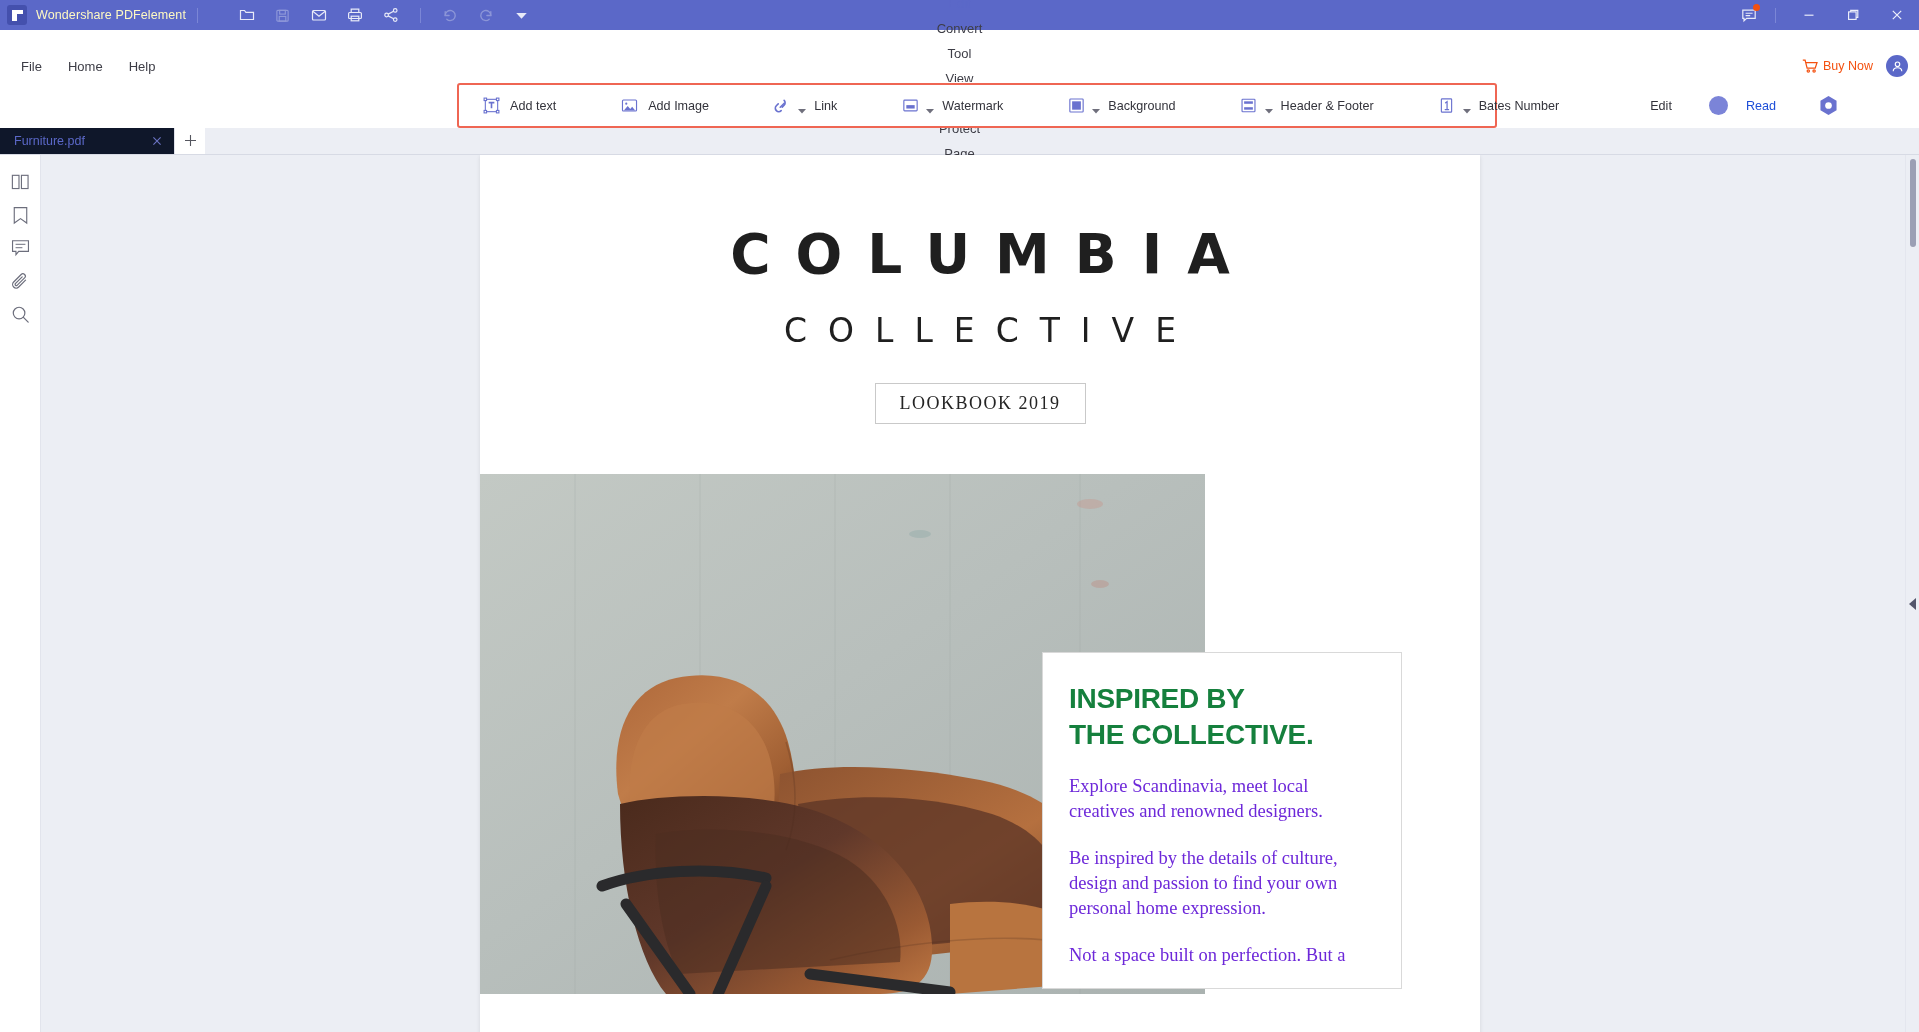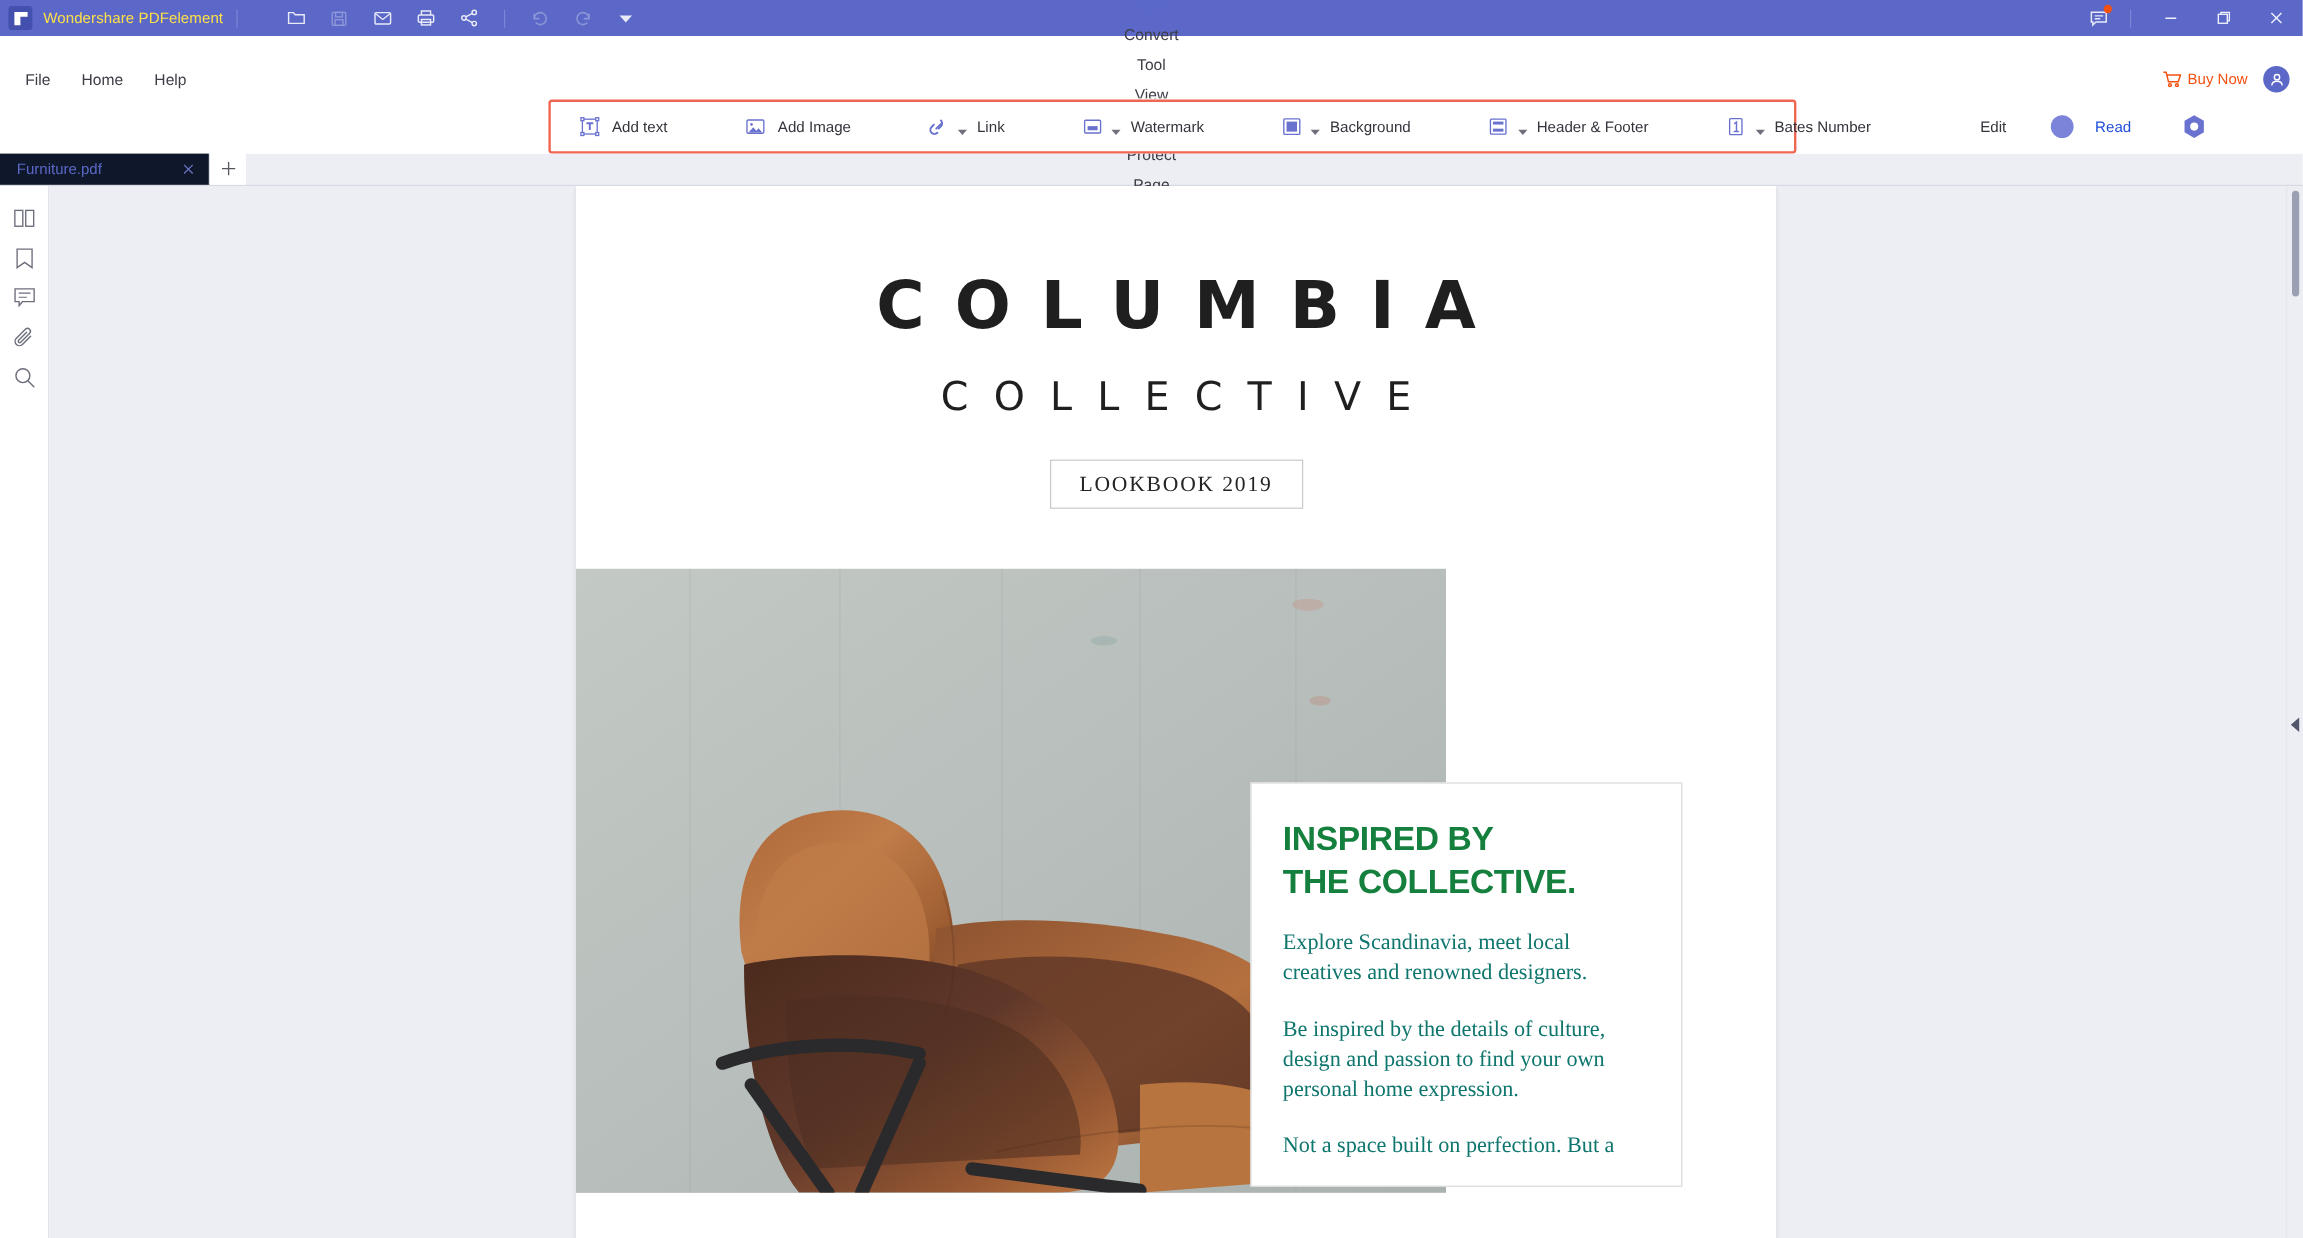--- a/index.html
+++ b/index.html
@@ -22,21 +22,21 @@
   }
   .app-logo {
     width: 20px; height: 20px;
     margin-left: 7px;
     background: #4450ad;
     border-radius: 3px;
     display: flex; align-items: center; justify-content: center;
   }
   .app-logo svg { display: block; }
   .app-title {
-    color: #fde047;
+    color: #fef9c3;
     font-size: 12.5px;
     margin-left: 9px;
     letter-spacing: .1px;
     white-space: nowrap;
   }
   .tb-sep {
     width: 1px; height: 15px;
     background: #7b86d6;
     margin: 0 11px;
   }
@@ -328,21 +328,21 @@
     font-weight: 700;
     font-size: 28px;
     line-height: 1.27;
     color: #15803d;
     letter-spacing: -.3px;
   }
   .copy-para {
     font-family: "Liberation Serif", serif;
     font-size: 18.5px;
     line-height: 1.35;
-    color: #0f766e;
+    color: #6d28d9;
     margin-top: 22px;
   }
 
   
   .vscroll {
     position: absolute;
     right: 0; top: 0; bottom: 0;
     width: 14px;
     background: #eceef4;
     border-left: 1px solid #e4e6ee;

